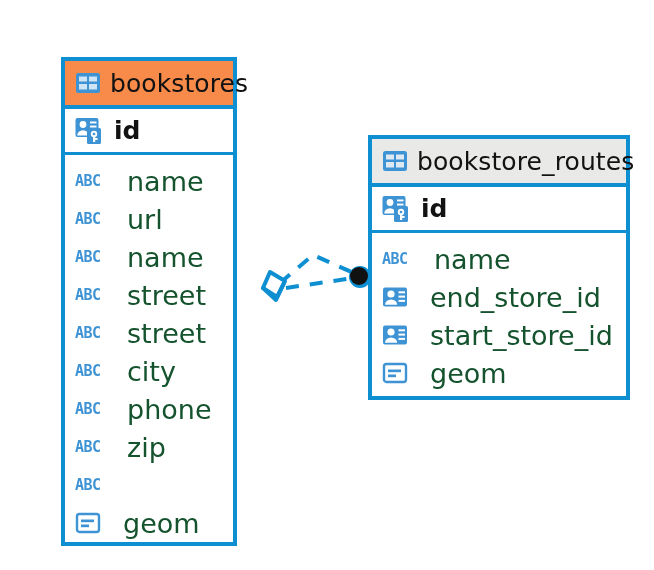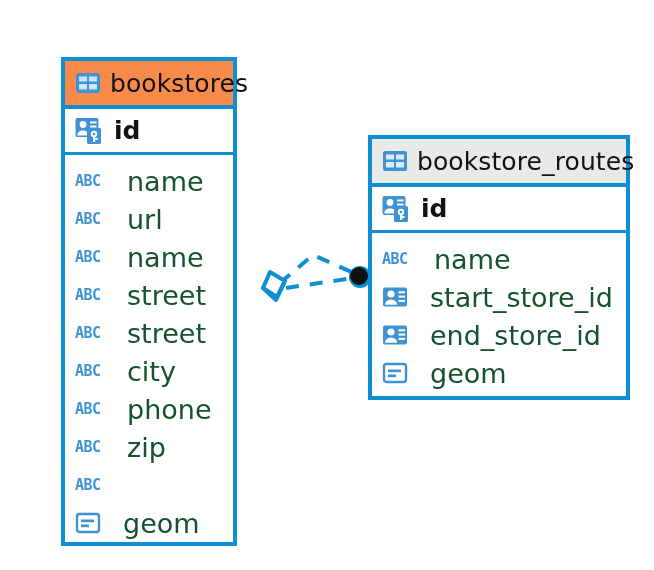--- a/index.html
+++ b/index.html
@@ -275,35 +275,35 @@
         <span class="icon sm">
           <svg viewBox="0 0 26 26" width="26" height="26" xmlns="http://www.w3.org/2000/svg">
             <rect x="1" y="3.5" width="24" height="19" rx="2" fill="#3e93d4"></rect>
             <circle cx="9" cy="10" r="3.6" fill="#ffffff"></circle>
             <path d="M3 20.8 a6.1 5.4 0 0 1 12.2 0 z" fill="#ffffff"></path>
             <rect x="16.5" y="7.3" width="6.5" height="2" fill="#ffffff"></rect>
             <rect x="16.5" y="11.6" width="6.5" height="2" fill="#ffffff"></rect>
             <rect x="16.5" y="15.9" width="6.5" height="2" fill="#ffffff"></rect>
           </svg>
         </span>
-        <span class="field-label">start_store_id</span>
+        <span class="field-label">end_store_id</span>
       </div>
 
       <div class="field-row">
         <span class="icon sm">
           <svg viewBox="0 0 26 26" width="26" height="26" xmlns="http://www.w3.org/2000/svg">
             <rect x="1" y="3.5" width="24" height="19" rx="2" fill="#3e93d4"></rect>
             <circle cx="9" cy="10" r="3.6" fill="#ffffff"></circle>
             <path d="M3 20.8 a6.1 5.4 0 0 1 12.2 0 z" fill="#ffffff"></path>
             <rect x="16.5" y="7.3" width="6.5" height="2" fill="#ffffff"></rect>
             <rect x="16.5" y="11.6" width="6.5" height="2" fill="#ffffff"></rect>
             <rect x="16.5" y="15.9" width="6.5" height="2" fill="#ffffff"></rect>
           </svg>
         </span>
-        <span class="field-label">end_store_id</span>
+        <span class="field-label">start_store_id</span>
       </div>
 
       <div class="field-row">
         <span class="icon sm">
           <svg viewBox="0 0 26 26" width="26" height="26" xmlns="http://www.w3.org/2000/svg">
             <rect x="2" y="4" width="22" height="18" rx="2.5" fill="#ffffff" stroke="#3e93d4" stroke-width="2.4"></rect>
             <rect x="6" y="9.5" width="13" height="2.7" fill="#3e93d4"></rect>
             <rect x="6" y="14.5" width="8" height="2.7" fill="#3e93d4"></rect>
           </svg>
         </span>

